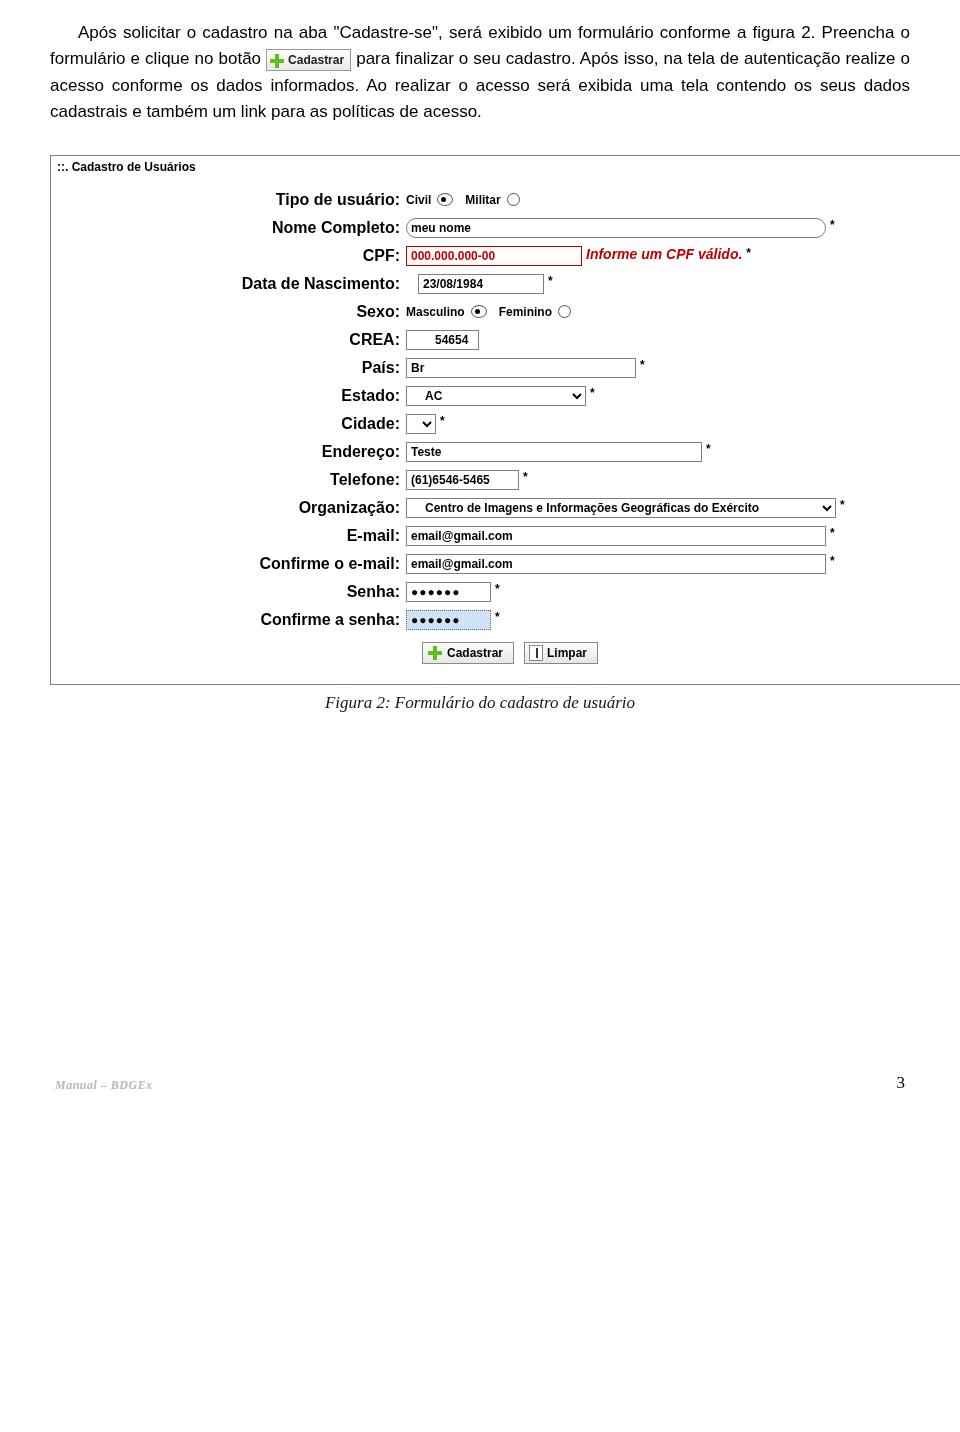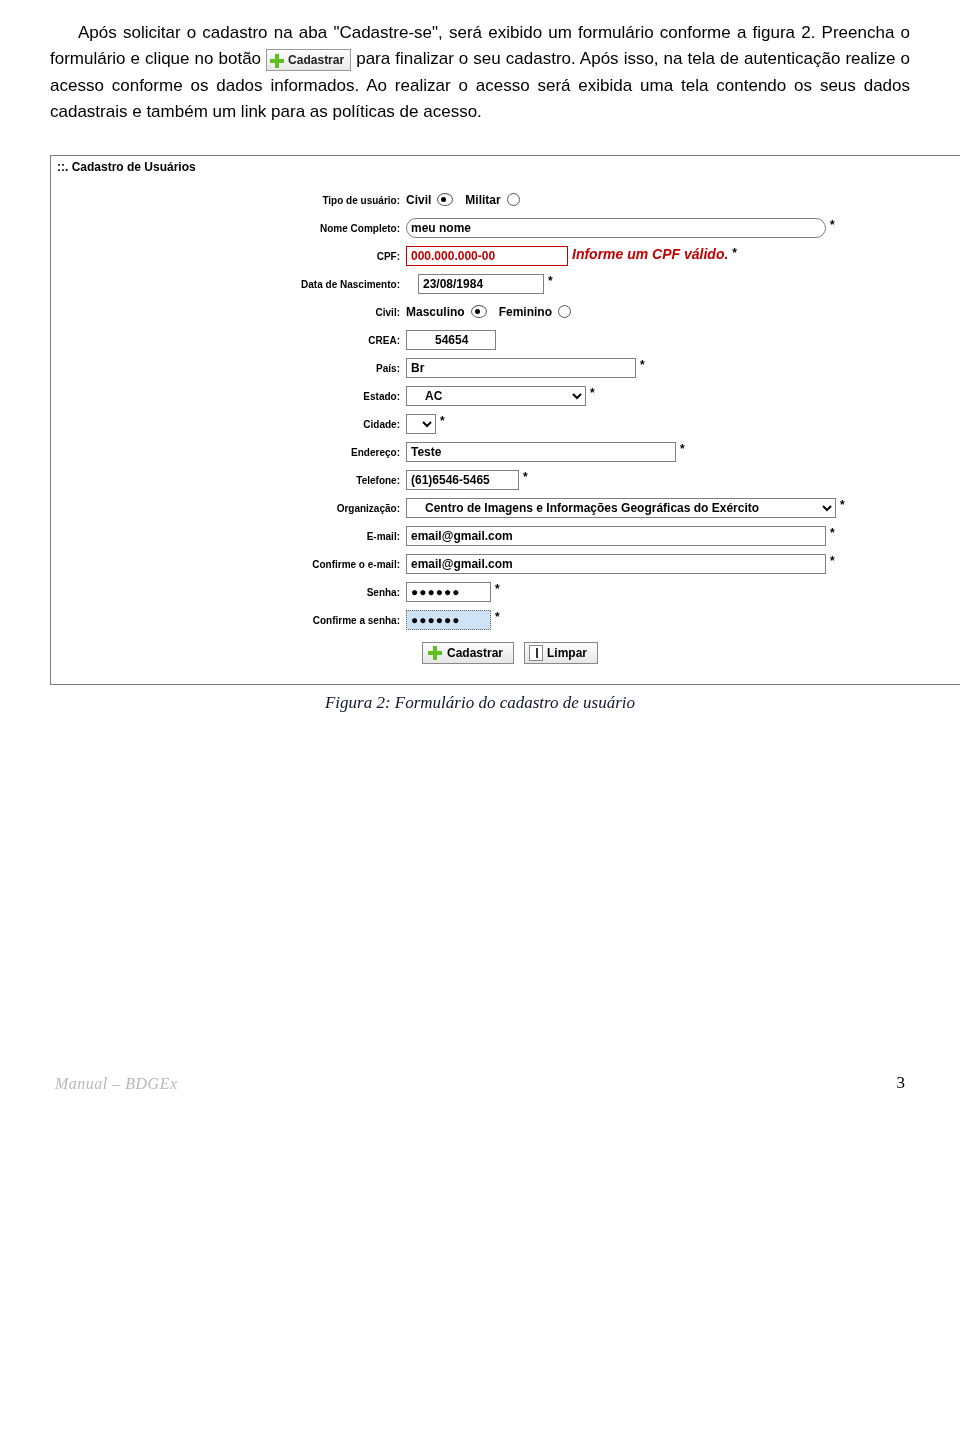--- a/index.html
+++ b/index.html
@@ -62,21 +62,21 @@
     display:flex;
     align-items:center;
     margin: 4px 0;
     min-height: 24px;
   }
   .form-row .lbl {
     width: 355px;
     text-align: right;
     padding-right: 6px;
     font-weight: bold;
-    font-size: 10px;
+    font-size: 16px;
   }
   .form-row .val {
     display:flex;
     align-items:flex-start;
     gap:4px;
   }
   .txt {
     border:1px solid #808080;
     height:20px;
     padding:0 4px;
@@ -123,22 +123,22 @@
   .fbtn .clearic::after{content:"";position:absolute;left:6px;top:2px;width:2px;height:10px;background:#333;}
   .caption{
     text-align:center;font-style:italic;font-family:"Times New Roman",serif;
     font-size:17px;color:#0f172a;margin-top:4px;
   }
   .footer{
     display:flex;justify-content:space-between;align-items:flex-end;
     padding:0 55px 20px 55px;margin-top:330px;
   }
   .footer .manual{
-    font-family:"Times New Roman",serif;font-style:italic;font-size:16px;color:#b8b8b8;
-    text-shadow:0 0 1px #fff,1px 1px 0 #fff;letter-spacing:0.5px;
+    font-family:"Times New Roman",serif;font-style:italic;font-size:12px;color:#b8b8b8;
+    text-shadow:0 0 1px #fff,1px 1px 0 #fff;letter-spacing:0.5px;font-weight:bold;
   }
   .footer .pg{font-family:"Times New Roman",serif;font-size:17px;}
   .dashed{border:1px dotted #666;}
 </style>
 </head>
 <body>
 
 <div class="page">
 
   <div class="body-text">
@@ -169,49 +169,49 @@
       <div class="lbl">Nome Completo:</div>
       <div class="val">
         <input class="txt" style="width: 420px; border-radius: 10px;" value="meu nome">
         <span class="star">*</span>
       </div>
     </div>
 
     <div class="form-row">
       <div class="lbl">CPF:</div>
       <div class="val">
-        <input class="txt err" style="width: 162px;" value="000.000.000-00">
+        <input class="txt err" style="width: 176px;" value="000.000.000-00">
         <span class="errmsg">Informe um CPF válido.</span>
           <span class="star">*</span>
       </div>
     </div>
 
     <div class="form-row">
       <div class="lbl">Data de Nascimento:</div>
       <div class="val">
         <input class="txt" style="width: 126px; margin-left: 12px;" value="23/08/1984">
         <span class="star">*</span>
       </div>
     </div>
 
     <div class="form-row">
-      <div class="lbl">Civil:</div>
+      <div class="lbl">Sexo:</div>
       <div class="val">
         <span class="opt">Masculino</span>
         <span class="radio-dot sel"></span>
         <span style="width:4px"></span>
         <span class="opt">Feminino</span>
         <span class="radio-dot"></span>
       </div>
     </div>
 
     <div class="form-row">
       <div class="lbl">CREA:</div>
       <div class="val">
-        <input class="txt" style="width: 90px; padding-left: 28px;" value="54654">
+        <input class="txt" style="width: 73px; padding-left: 28px;" value="54654">
       </div>
     </div>
 
     <div class="form-row">
       <div class="lbl">País:</div>
       <div class="val">
         <input class="txt" style="width: 230px;" value="Br">
         <span class="star">*</span>
       </div>
     </div>
@@ -230,21 +230,21 @@
       <div class="lbl">Cidade:</div>
       <div class="val">
         <select class="sel" style="width:30px"><option></option></select>
         <span class="star">*</span>
       </div>
     </div>
 
     <div class="form-row">
       <div class="lbl">Endereço:</div>
       <div class="val">
-        <input class="txt" style="width: 270px;" value="Teste">
+        <input class="txt" style="width: 296px;" value="Teste">
         <span class="star">*</span>
       </div>
     </div>
 
     <div class="form-row">
       <div class="lbl">Telefone:</div>
       <div class="val">
         <input class="txt" style="width: 113px;" value="(61)6546-5465">
         <span class="star">*</span>
       </div>

